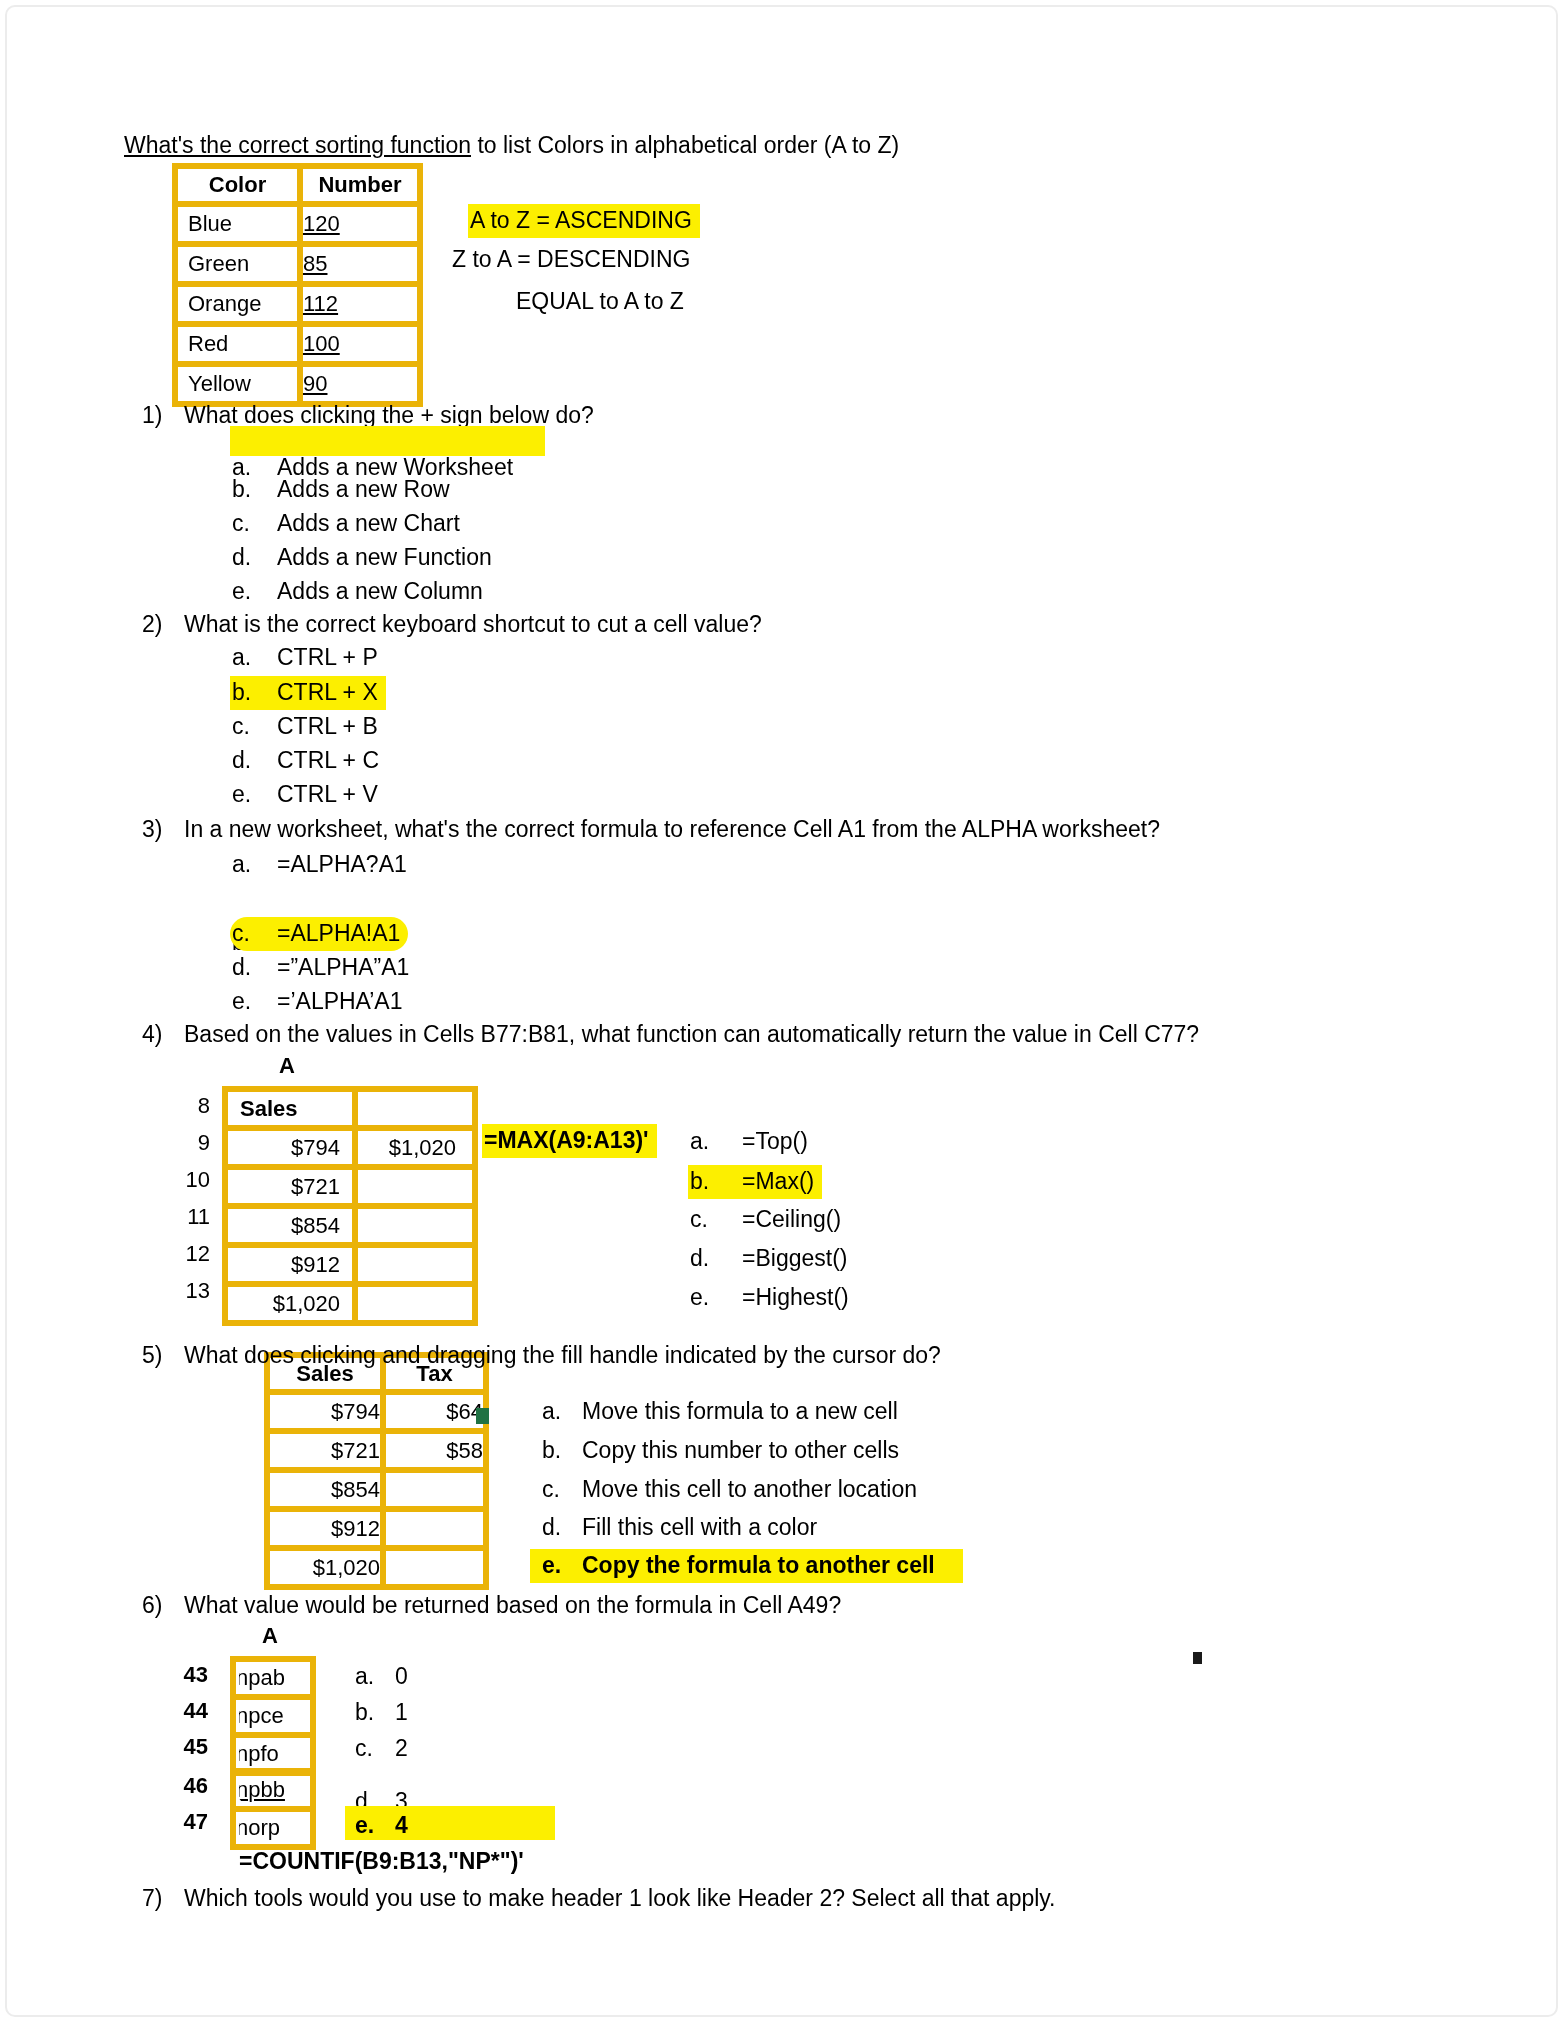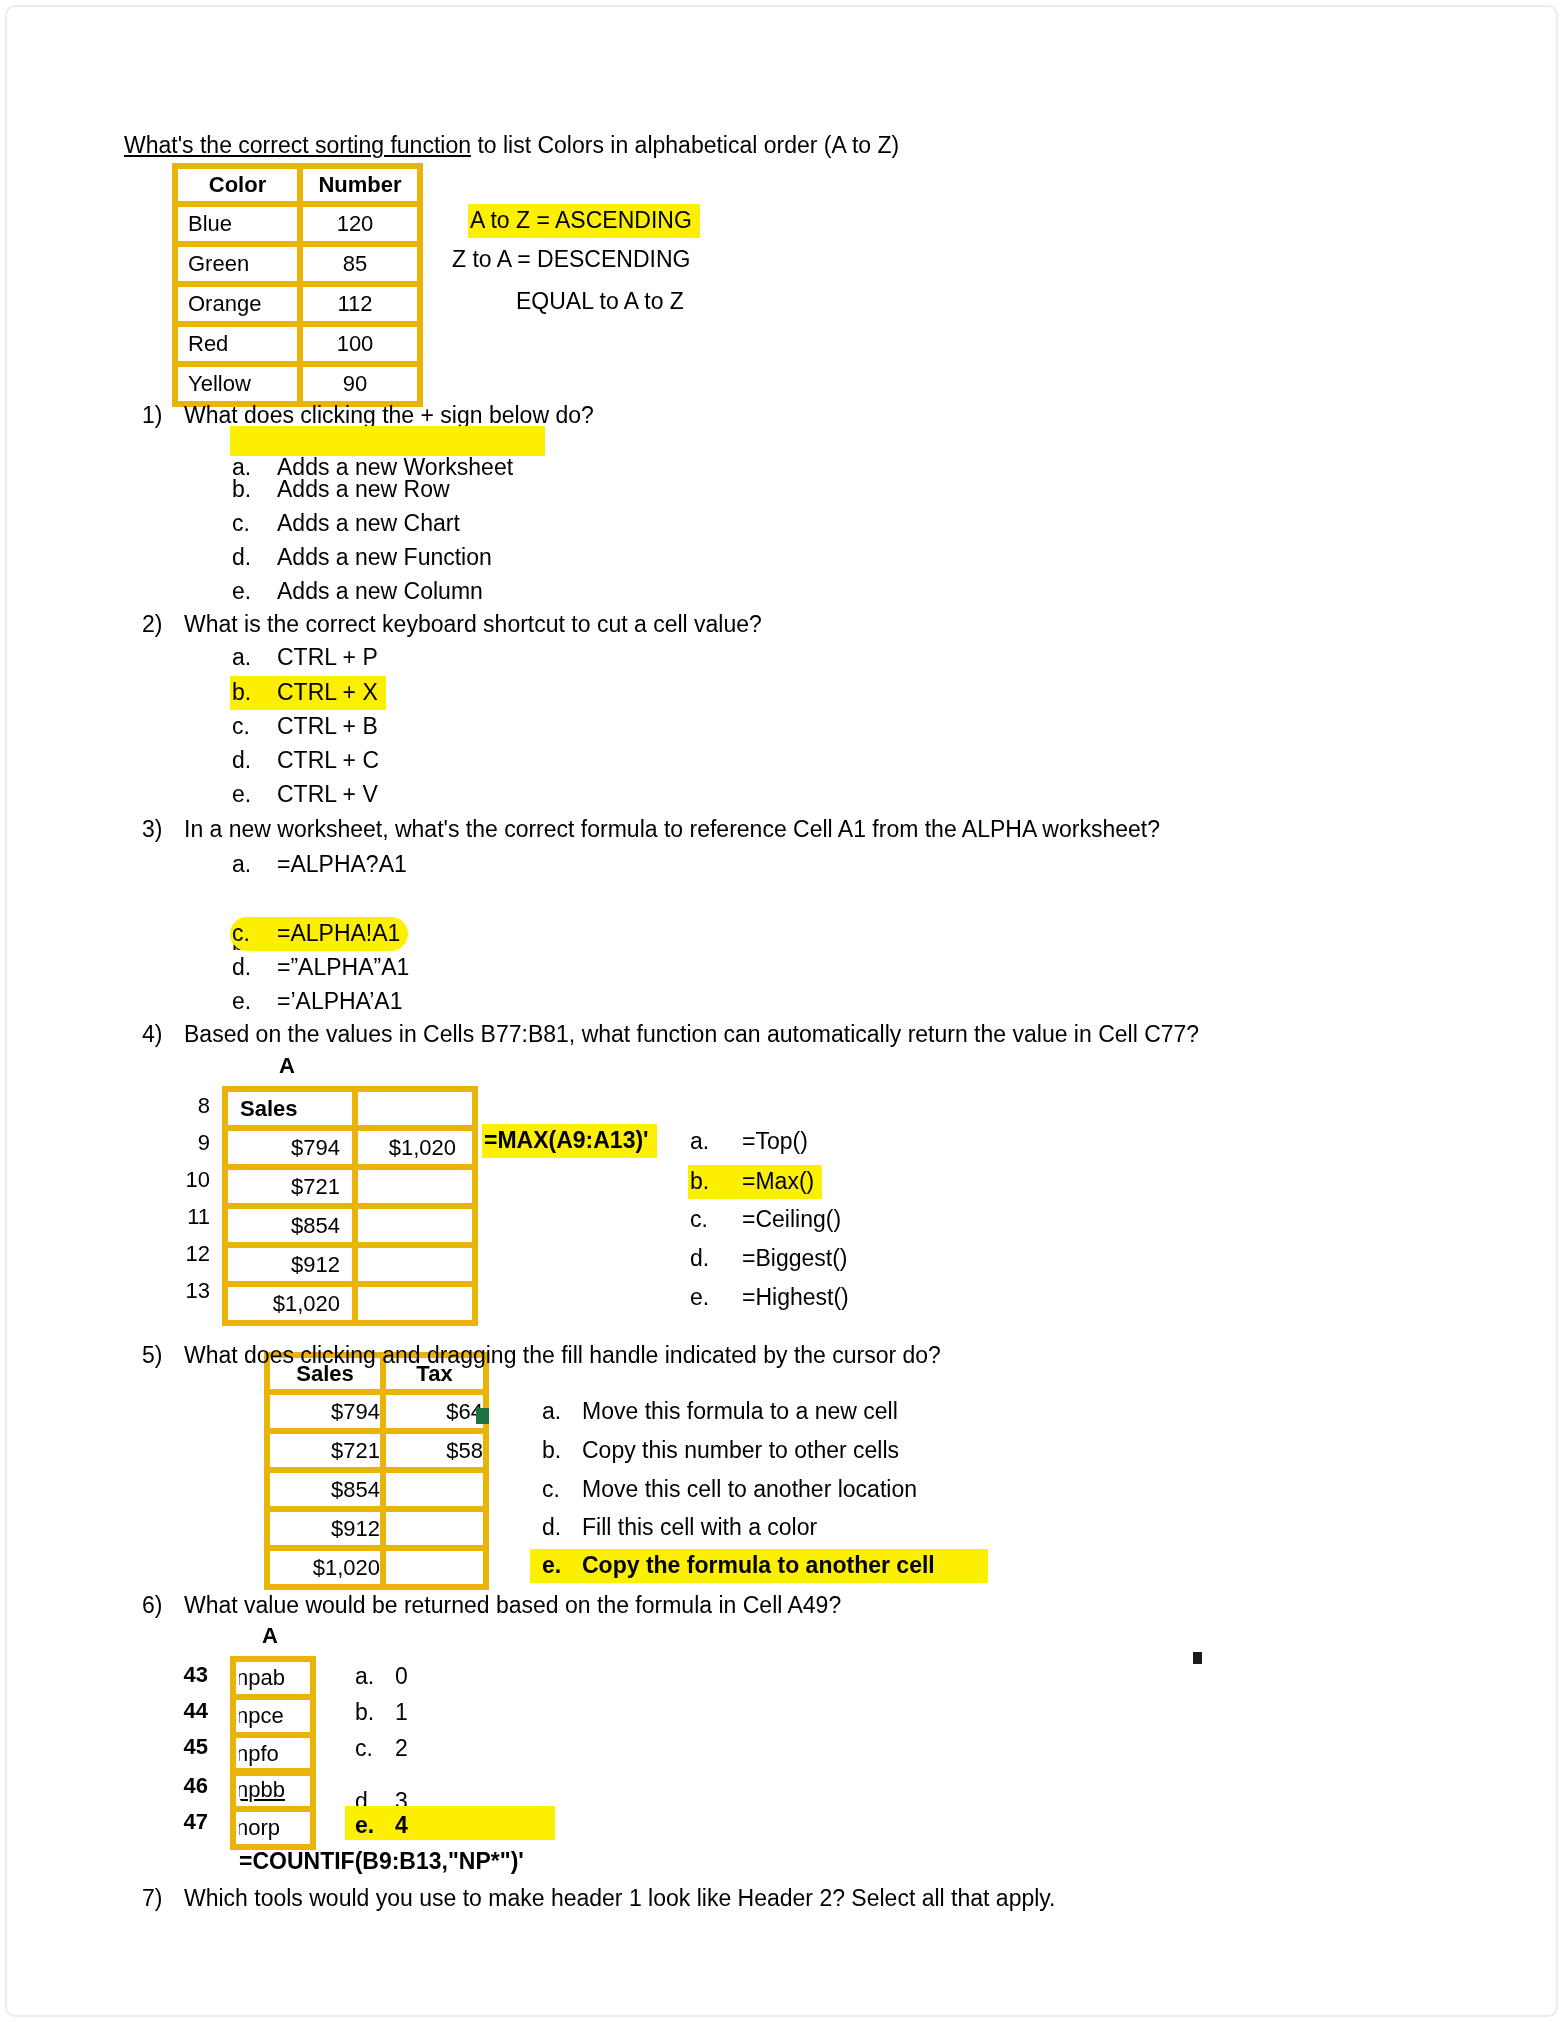--- a/index.html
+++ b/index.html
@@ -17,21 +17,21 @@
   .qnum { display: inline-block; width: 42px; }
   .olabel { display: inline-block; width: 45px; }
   .olabel-wide { display: inline-block; width: 52px; }
   .olabel-narrow { display: inline-block; width: 40px; }
   table.grid { position: absolute; border-collapse: collapse; font-size: 22px; table-layout: fixed; }
   table.grid th, table.grid td { border: 6px solid #eab308; padding: 0; overflow: hidden; font-weight: normal; }
   table.grid th { font-weight: bold; text-align: center; }
   .ctable th { height: 32px; }
   .ctable td { height: 34px; }
   .ctable td.cname { text-align: left; padding-left: 10px; }
-  .ctable td.cnum { text-align: center; padding-right: 10px; }
+  .ctable td.cnum { text-align: left; padding-right: 10px; text-decoration: underline; }
   .q4t td { height: 33px; }
   .q4t td.a { text-align: right; padding-right: 12px; }
   .q4t td.a.lbl { text-align: left; padding-left: 12px; font-weight: bold; }
   .q4t td.bcol { text-align: right; padding-right: 16px; }
   .q5t th { height: 31px; }
   .q5t td { height: 33px; text-align: right; padding-right: 10px; }
   .q6t td { height: 32px; text-align: left; padding-left: 12px; border-radius: 13px; }
   .rownum { position: absolute; font-size: 22px; width: 38px; text-align: right; line-height: 28px; }
   .colhead { position: absolute; font-size: 22px; font-weight: bold; text-align: center; line-height: 28px; }
   .mark { position: absolute; background: #1a1a1a; }
@@ -241,21 +241,21 @@
 </div>
 <div class="t" style="left:542px; top:1435px;">
   <span class="olabel-narrow">b.</span><span>Copy this number to other cells</span>
 </div>
 <div class="t" style="left:542px; top:1474px;">
   <span class="olabel-narrow">c.</span><span>Move this cell to another location</span>
 </div>
 <div class="t" style="left:542px; top:1512px;">
   <span class="olabel-narrow">d.</span><span>Fill this cell with a color</span>
 </div>
-<div class="t hl-line b" style="left:530px; top:1549px; padding-right:53px; padding-left:12px;">
+<div class="t hl-line b" style="left:530px; top:1549px; padding-right:28px; padding-left:12px;">
   <span class="olabel-narrow">e.</span><span>Copy the formula to another cell</span>
 </div>
 
 <div class="t" style="left:142px; top:1590px;">
   <span class="qnum">6)</span><span>What value would be returned based on the formula in Cell A49?</span>
 </div>
 <div class="mark" style="left:1193px; top:1652px; width:9px; height:12px;"></div>
 <div class="colhead" style="left:230px; top:1622px; width:80px;">A</div>
 <span class="rownum b" style="left:170px; top:1661px;">43</span>
 <span class="rownum b" style="left:170px; top:1697px;">44</span>

